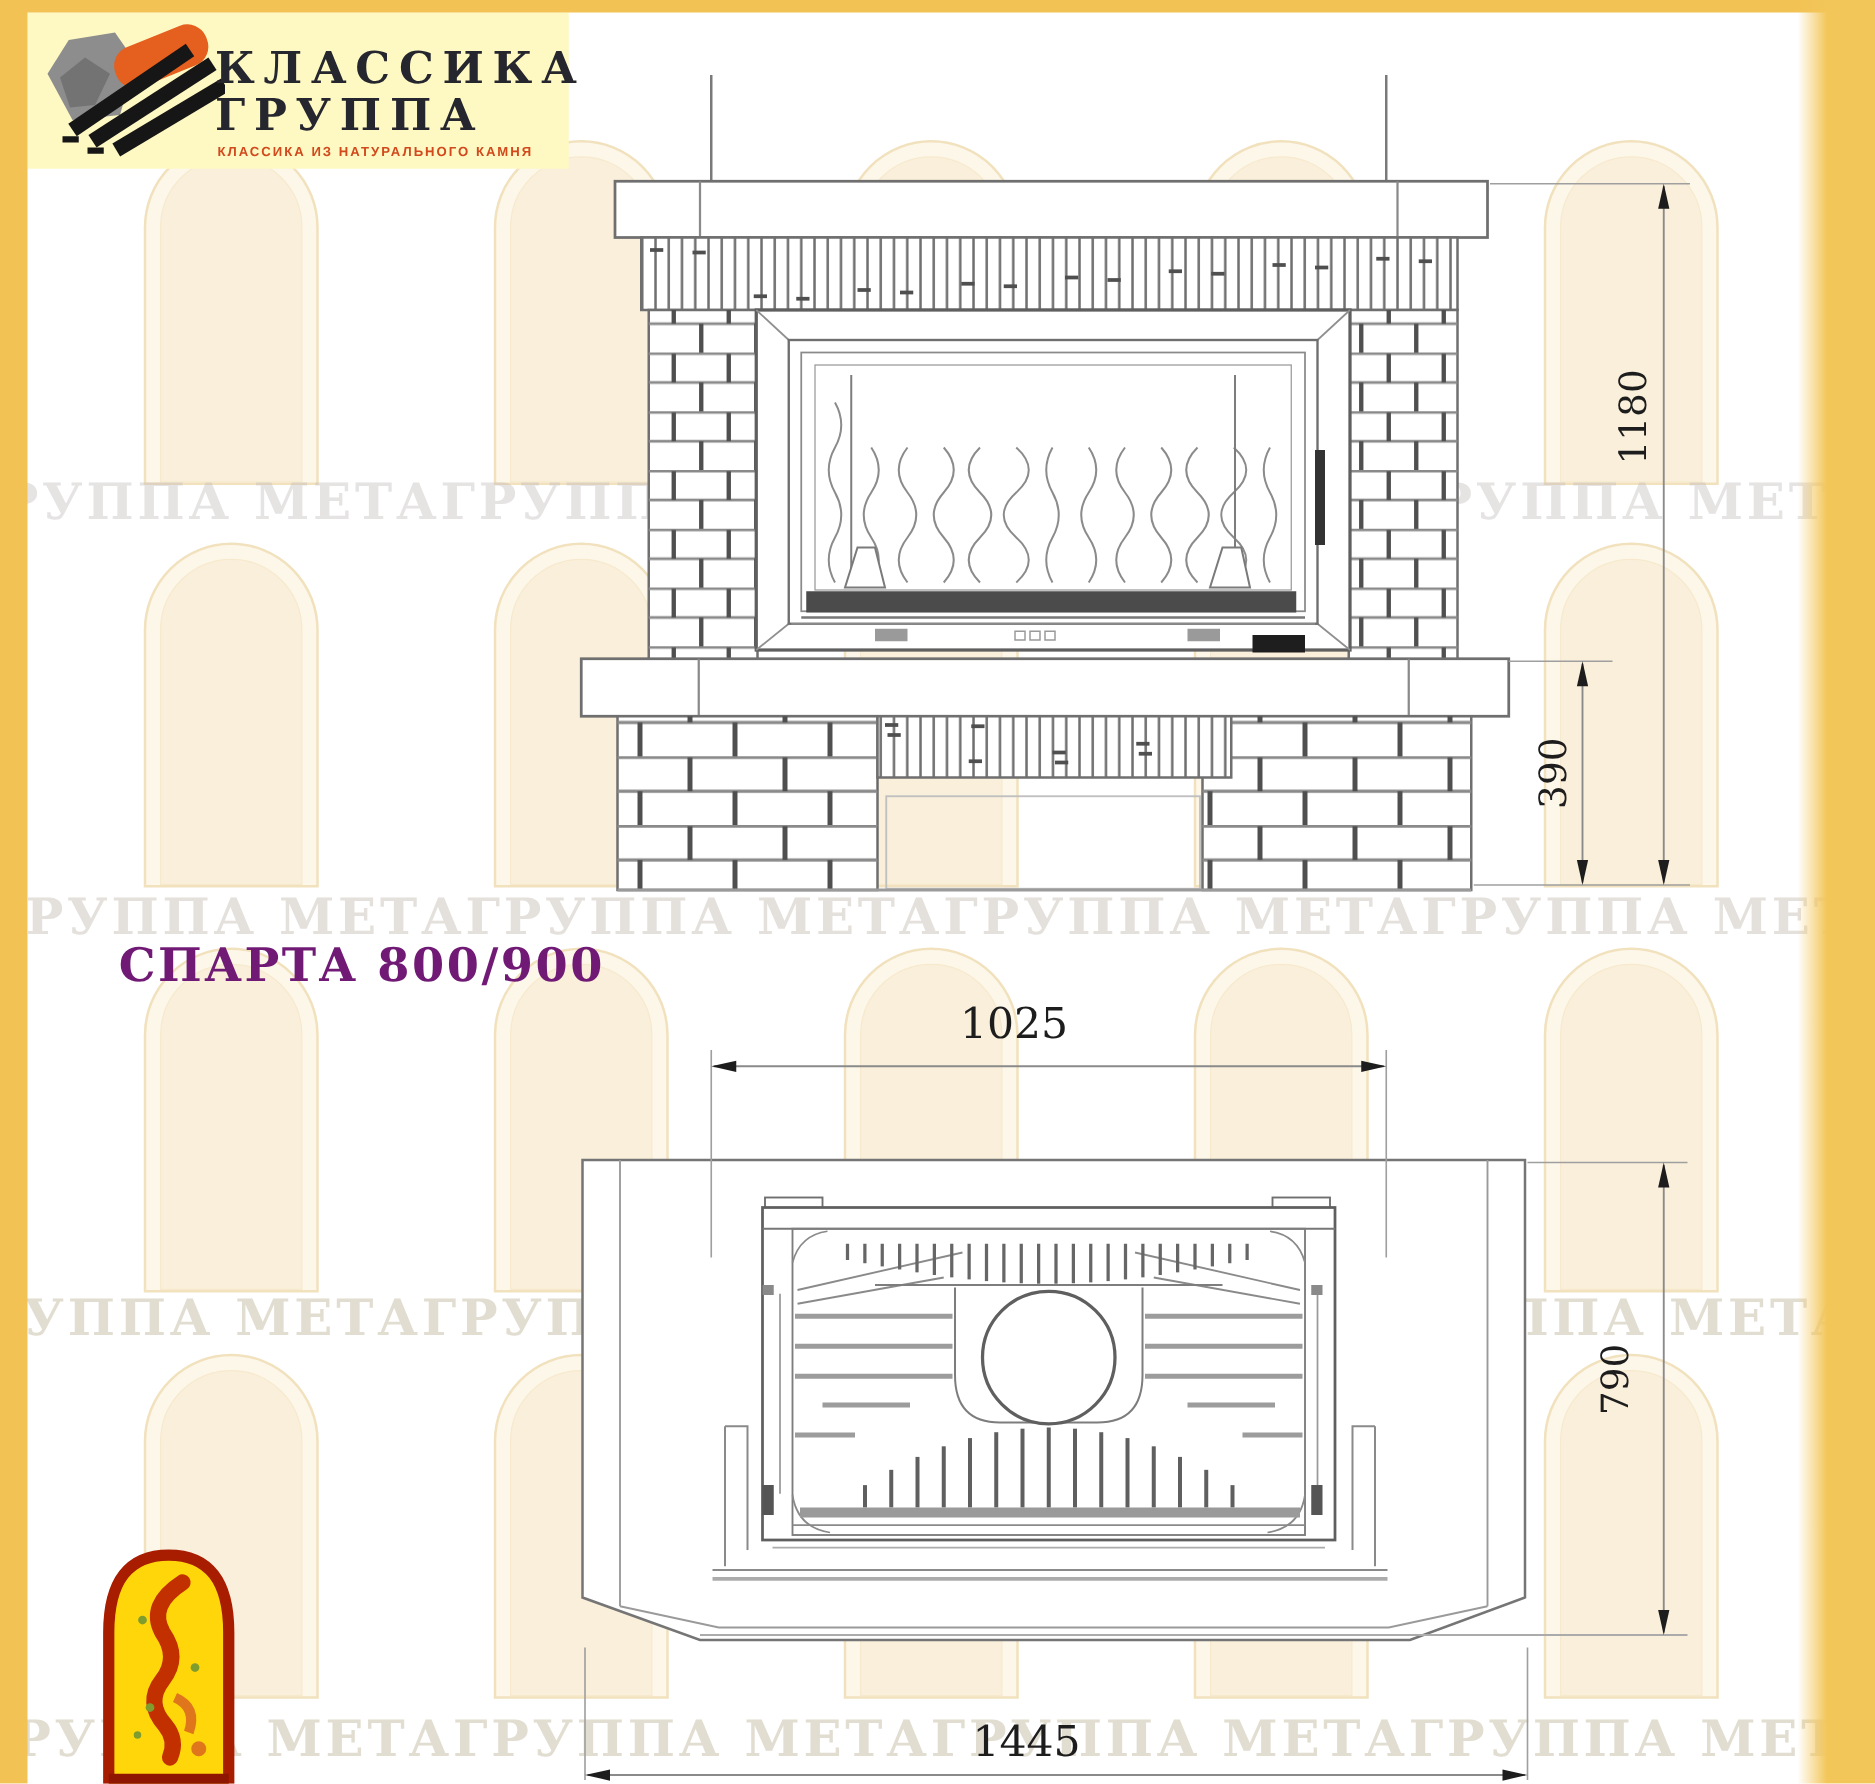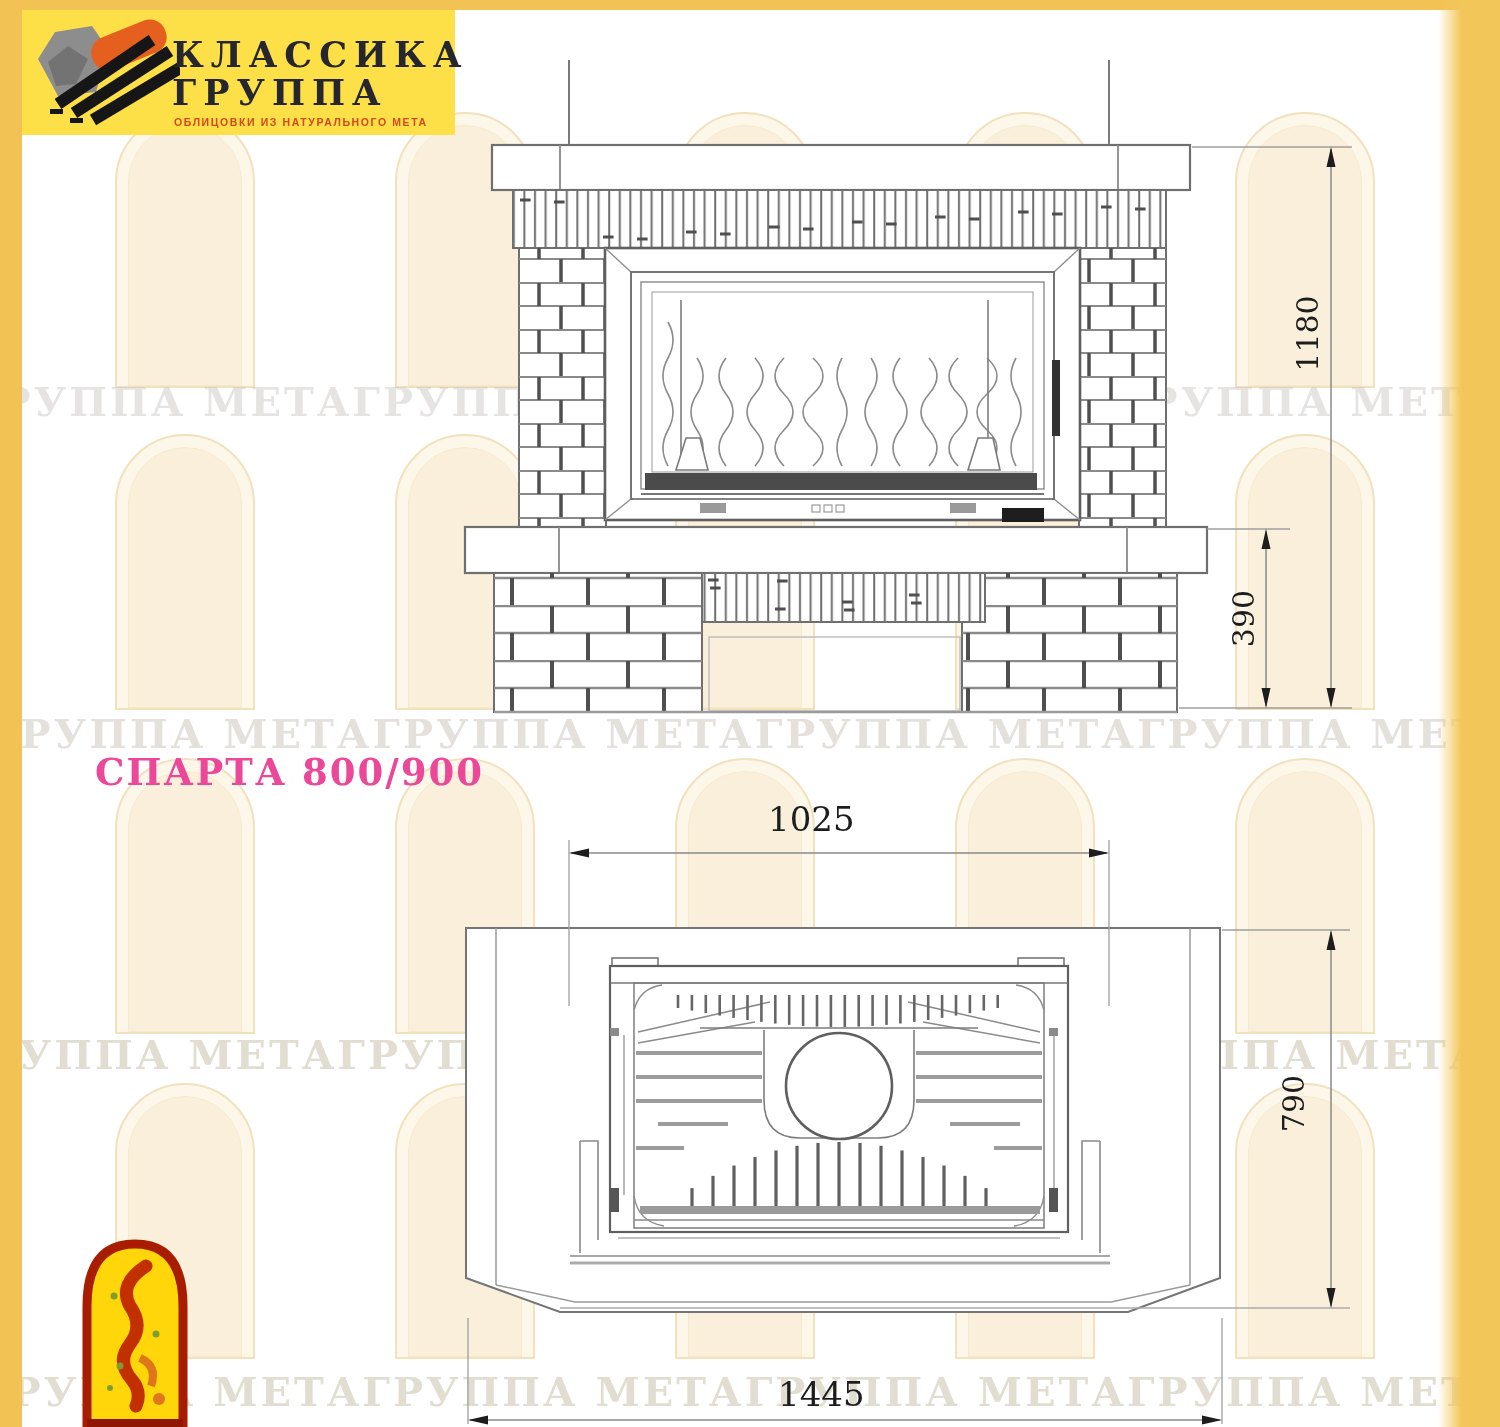--- a/index.html
+++ b/index.html
@@ -18,23 +18,23 @@
         border-radius:58px 58px 0 0;background:#f9edd5;border:1px solid #f5e5c4;opacity:.75;}
   .wm-text{position:absolute;white-space:nowrap;z-index:1;
         font:700 40px "DejaVu Serif",serif;color:rgba(182,170,140,0.40);letter-spacing:3px;}
   
   .drawing{position:absolute;left:0;top:0;z-index:2;}
   
   .dim-label{position:absolute;z-index:3;font:400 30px "DejaVu Serif",serif;color:#1d1d1d;}
   .dim-label.big{font-size:34px;}
   .rot{transform:rotate(-90deg);transform-origin:center;}
   .page-title{position:absolute;left:95px;top:750px;z-index:3;
-        font:700 37px "DejaVu Serif",serif;color:#ec4899;letter-spacing:2px;}
+        font:700 37px "DejaVu Serif",serif;color:#701a75;letter-spacing:2px;}
   
-  .logo-box{position:absolute;left:22px;top:10px;width:433px;height:125px;background:#fde047;z-index:4;}
+  .logo-box{position:absolute;left:22px;top:10px;width:433px;height:125px;background:#fef9c3;z-index:4;}
   .logo-line{position:absolute;left:150px;font:700 35px "DejaVu Serif",serif;color:#26262e;letter-spacing:7px;}
   .logo-line1{top:24px;}
   .logo-line2{top:62px;}
   .logo-tagline{position:absolute;left:152px;top:106px;font:700 10.5px "Liberation Sans",sans-serif;
         color:#d1491c;letter-spacing:1.6px;white-space:nowrap;}
   .logo-graphic{position:absolute;left:8px;top:4px;}
   .jester{position:absolute;left:80px;top:1238px;z-index:5;}
 </style>
 </head>
 <body>
@@ -405,21 +405,21 @@
       <g stroke="#161616" stroke-width="12">
         <line x1="28" y1="90" x2="122" y2="26"></line>
         <line x1="44" y1="99" x2="140" y2="37"></line>
         <line x1="63" y1="106" x2="150" y2="54"></line>
       </g>
       <rect x="20" y="95" width="13" height="5" fill="#161616"></rect>
       <rect x="40" y="104" width="13" height="5" fill="#161616"></rect>
     </svg>
     <div class="logo-line logo-line1">КЛАССИКА</div>
     <div class="logo-line logo-line2">ГРУППА</div>
-    <div class="logo-tagline">ОБЛИЦОВКИ ИЗ НАТУРАЛЬНОГО МЕТА</div>
+    <div class="logo-tagline">КЛАССИКА ИЗ НАТУРАЛЬНОГО КАМНЯ</div>
   </div>
 
   <svg class="jester" width="110" height="190" viewBox="0 0 110 190">
     <path d="M7,190 V68 Q7,6 55,6 Q103,6 103,68 V190 Z" fill="#ffd60a" stroke="#a81d00" stroke-width="9"></path>
     <path d="M66,28 Q38,46 50,68 Q64,88 50,106 Q36,124 52,142 Q62,154 56,168" stroke="#c33000" stroke-width="13" fill="none" stroke-linecap="round"></path>
     <path d="M60,120 Q78,128 71,148" stroke="#e0761c" stroke-width="8" fill="none"></path>
     <circle cx="34" cy="58" r="3.5" fill="#7f9d2f"></circle>
     <circle cx="40" cy="128" r="3.5" fill="#7f9d2f"></circle>
     <circle cx="76" cy="96" r="3.5" fill="#7f9d2f"></circle>
     <circle cx="30" cy="150" r="3" fill="#7f9d2f"></circle>

